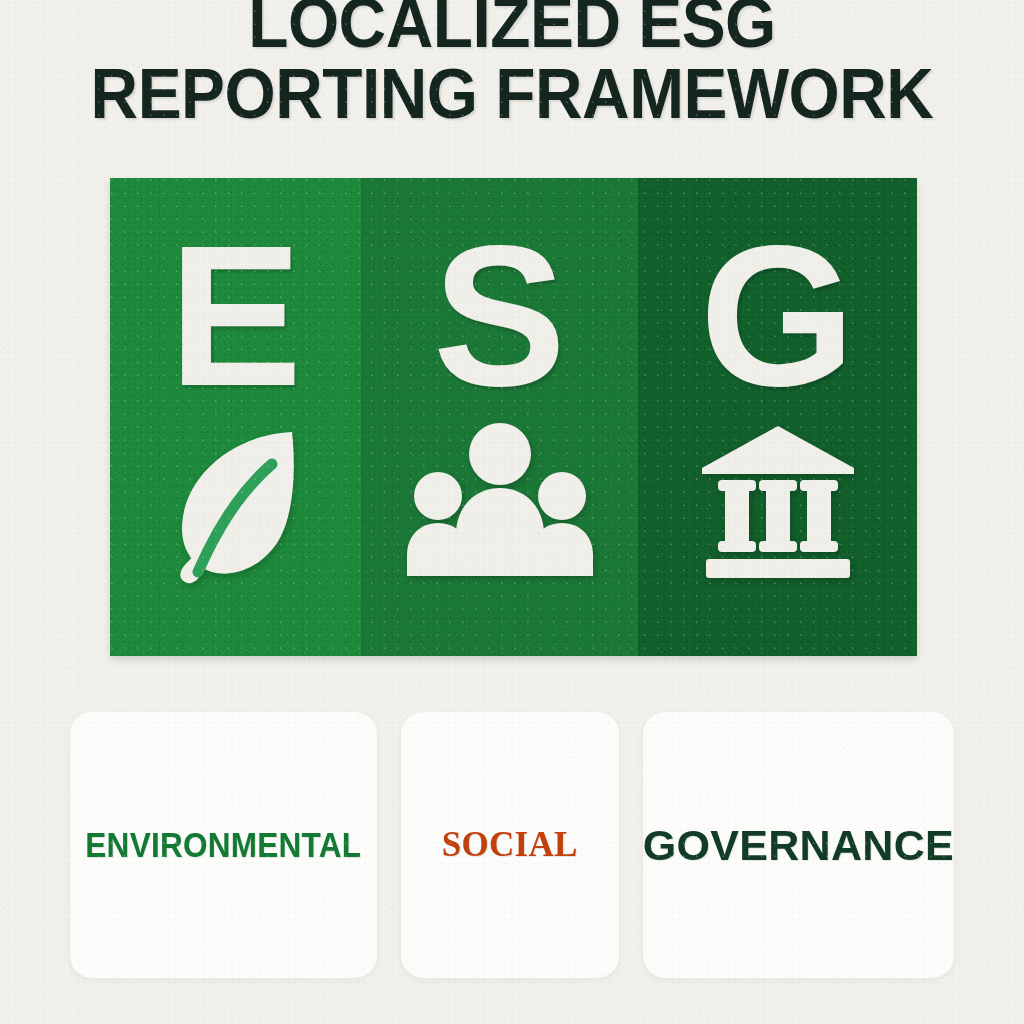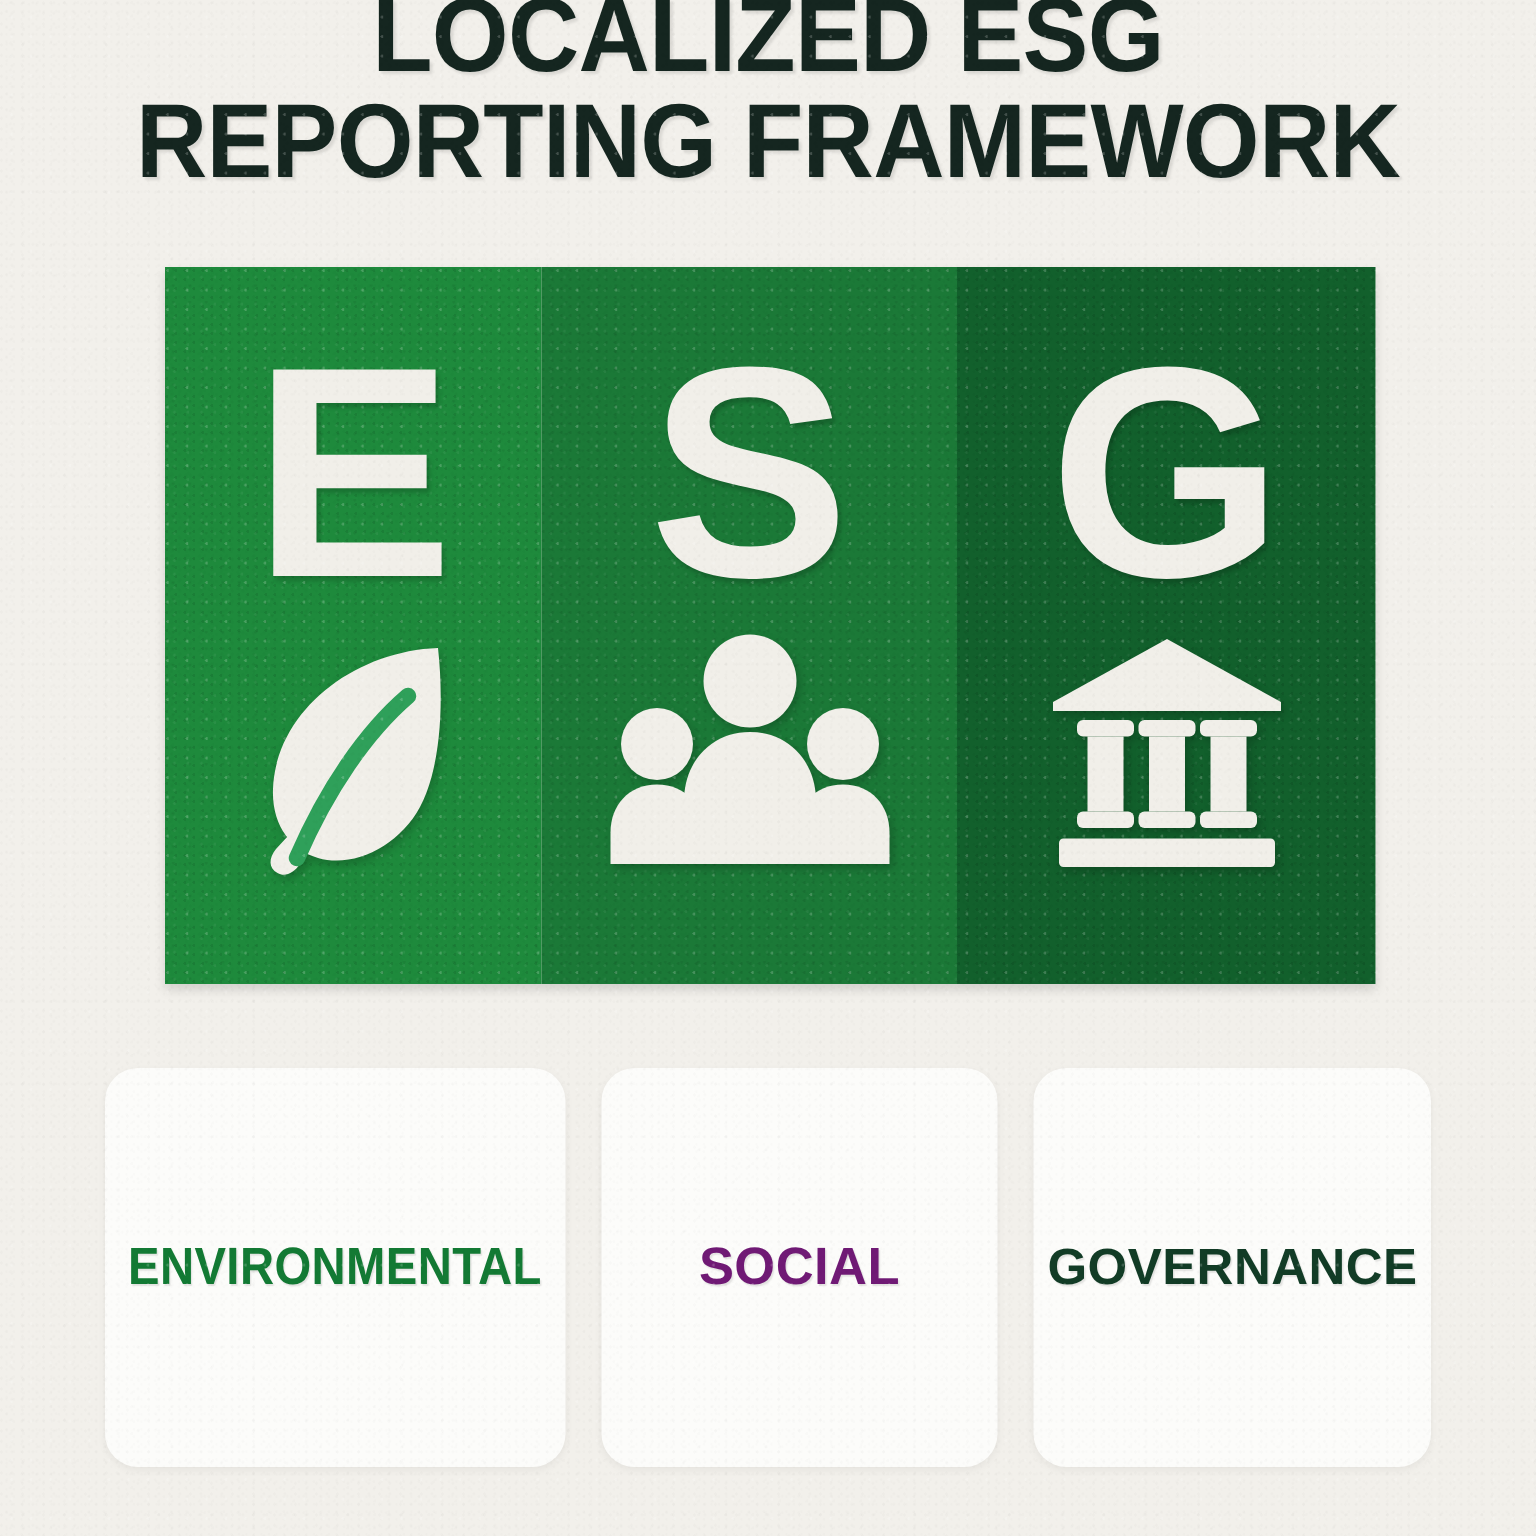--- a/index.html
+++ b/index.html
@@ -127,27 +127,27 @@
     letter-spacing: .3px;
     white-space: nowrap;
     text-shadow: 1px 1px 1px rgba(0,0,0,.10);
   }
   .card-label.env {
     color: #137A34;
     font-family: "Liberation Sans Narrow", "Liberation Sans", sans-serif;
     transform: scaleX(.9);
   }
   .card-label.soc {
-    color: #701a75;
-    font-family: Liberation Sans, sans-serif;
+    color: #c2410c;
+    font-family: Liberation Serif, serif;
   }
   .card-label.gov {
     color: #123C26;
     font-family: "Liberation Sans", sans-serif;
-    font-size: 34px;
+    font-size: 43px;
   }
 </style>
 </head>
 <body>
 
 <div id="title">
   <span class="line">LOCALIZED ESG</span>
   <span class="line">REPORTING FRAMEWORK</span>
 </div>
 

